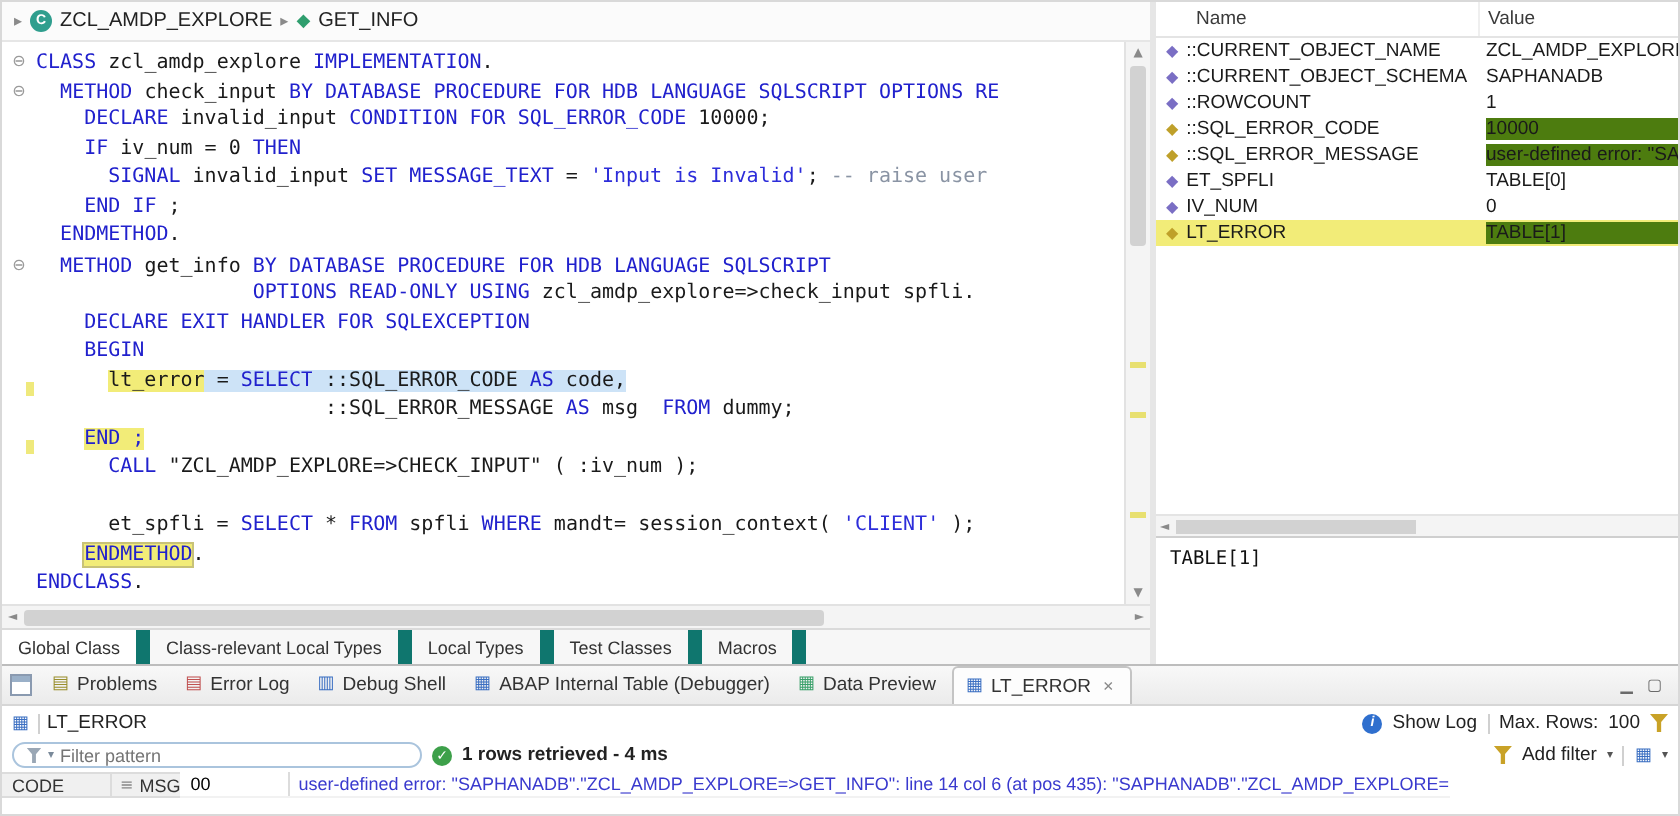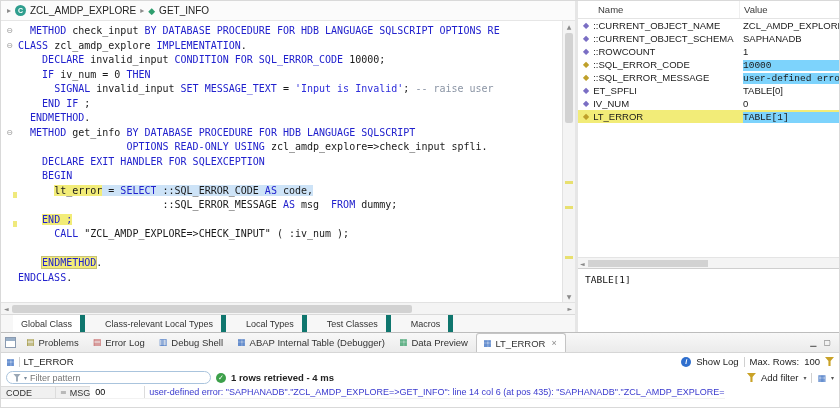--- a/index.html
+++ b/index.html
@@ -33,35 +33,35 @@
   .sb-up   { position:absolute; top:2px; left:0; right:0; }
   .sb-down { position:absolute; bottom:2px; left:0; right:0; }
   .vthumb  { position:absolute; top:12px; left:2px; right:2px; height:90px; background:#d2d2d2; border-radius:2px; }
   .vtick   { position:absolute; left:2px; right:2px; height:3px; background:#e8e070; }
 
   .hscrollbar { height:12px; flex:none; background:#f4f4f4; border-top:1px solid #e2e2e2; display:flex; align-items:center; gap:3px; padding:0 3px; font-size:6px; color:#8a8a8a; font-family:"DejaVu Sans",sans-serif; }
   .hthumb { height:8px; width:400px; background:#d2d2d2; border-radius:2px; }
   .h-right { margin-left:auto; }
 
   .editor-tabs { height:18px; flex:none; display:flex; align-items:stretch; background:#f7f7f7; border-top:1px solid #dadada; font-size:9px; color:#333; overflow:hidden; }
-  .etab { display:flex; align-items:center; padding:0 8px; border-right:5px solid #0f766e; white-space:nowrap;margin-left:12px; }
+  .etab { display:flex; align-items:center; padding:0 8px; border-right:7px solid #0f766e; white-space:nowrap; }
   .etab.active { background:#ffffff; }
 
   
   .vars-pane { flex:1; display:flex; flex-direction:column; background:#fff; overflow:hidden; }
   .vars-header { height:18px; flex:none; display:flex; align-items:center; font-size:9.5px; color:#3a3a3a; border-bottom:1px solid #e4e4e4; }
   .vh-name  { width:162px; flex:none; padding-left:20px; border-right:1px solid #efefef; height:100%; display:flex; align-items:center; }
   .vh-value { flex:1; padding-left:4px; }
   .vrow { height:13px; display:flex; align-items:center; font-size:9.5px; color:#1a1a1a; overflow:hidden; }
   .vrow.vsel { background:#f2ec78; }
   .vname { width:162px; flex:none; padding-left:5px; display:flex; align-items:center; gap:4px; overflow:hidden; white-space:nowrap; }
   .diamond { font-size:8px; color:#7a6ec4; flex:none; font-family:"DejaVu Sans",sans-serif; }
   .diamond.dch { color:#bfa02a; }
   .vvalue { flex:1; padding-left:3px; overflow:hidden; white-space:nowrap; }
-  .vchg { background:#7dd3fc; display:inline-block; min-width:96px;font-family:Liberation Mono, monospace; }
+  .vchg { background:#4d7c0f; display:inline-block; min-width:96px; }
   .vars-filler { flex:1; }
   .vars-hscroll { height:11px; flex:none; background:#f4f4f4; border-top:1px solid #e4e4e4; display:flex; align-items:center; gap:3px; padding:0 2px; font-size:6px; color:#8a8a8a; font-family:"DejaVu Sans",sans-serif; }
   .vhthumb { height:7px; width:120px; background:#d2d2d2; }
   .vars-detail { height:64px; flex:none; border-top:1px solid #cfcfcf; font-family:"DejaVu Sans Mono",monospace; font-size:9.5px; padding:5px 7px; color:#111; }
 
   
   .bottom-panel { flex:1; display:flex; flex-direction:column; border-top:1px solid #bdbdbd; background:#fff; overflow:hidden; }
   .bottom-tabbar { height:20px; flex:none; display:flex; align-items:flex-end; background:linear-gradient(#f8f8f8,#ebebeb); border-bottom:1px solid #d6d6d6; font-size:9.5px; color:#333; }
   .fastview-icon { width:11px; height:11px; flex:none; margin:0 4px 4px 4px; border:1px solid #8a9ab0; background:linear-gradient(#9ab0c8,#9ab0c8) top/100% 3px no-repeat,#fff; }
   .tabs-container { display:flex; align-items:flex-end; height:100%; }
@@ -113,36 +113,37 @@
         <span class="bc-chevron">▸</span>
         <span class="bc-class-icon">C</span>
         <span>ZCL_AMDP_EXPLORE</span>
         <span class="bc-chevron">▸</span>
         <span class="bc-method-icon">◆</span>
         <span>GET_INFO</span>
       </div>
 
       <div class="code-wrap">
         <div class="code-lines">
+            <div class="cl"><span class="gut">⊖</span><span class="sg kw">CLASS</span><span class="sg id"> zcl_amdp_explore </span><span class="sg kw">IMPLEMENTATION</span><span class="sg id">.</span></div>
             <div class="cl"><span class="gut">⊖</span><span class="sg id">  </span><span class="sg kw">METHOD</span><span class="sg id"> check_input </span><span class="sg kw">BY DATABASE PROCEDURE FOR HDB LANGUAGE SQLSCRIPT OPTIONS RE</span></div>
-            <div class="cl"><span class="gut">⊖</span><span class="sg kw">CLASS</span><span class="sg id"> zcl_amdp_explore </span><span class="sg kw">IMPLEMENTATION</span><span class="sg id">.</span></div>
             <div class="cl"><span class="gut"></span><span class="sg id">    </span><span class="sg kw">DECLARE</span><span class="sg id"> invalid_input </span><span class="sg kw">CONDITION FOR SQL_ERROR_CODE</span><span class="sg id"> 10000;</span></div>
             <div class="cl"><span class="gut"></span><span class="sg id">    </span><span class="sg kw">IF</span><span class="sg id"> iv_num = 0 </span><span class="sg kw">THEN</span></div>
             <div class="cl"><span class="gut"></span><span class="sg id">      </span><span class="sg kw">SIGNAL</span><span class="sg id"> invalid_input </span><span class="sg kw">SET MESSAGE_TEXT</span><span class="sg id"> = </span><span class="sg str">'Input is Invalid'</span><span class="sg id">; </span><span class="sg cmt">-- raise user</span></div>
             <div class="cl"><span class="gut"></span><span class="sg id">    </span><span class="sg kw">END IF</span><span class="sg id"> ;</span></div>
             <div class="cl"><span class="gut"></span><span class="sg id">  </span><span class="sg kw">ENDMETHOD</span><span class="sg id">.</span></div>
             <div class="cl"><span class="gut">⊖</span><span class="sg id">  </span><span class="sg kw">METHOD</span><span class="sg id"> get_info </span><span class="sg kw">BY DATABASE PROCEDURE FOR HDB LANGUAGE SQLSCRIPT</span></div>
             <div class="cl"><span class="gut"></span><span class="sg id">                  </span><span class="sg kw">OPTIONS READ-ONLY USING</span><span class="sg id"> zcl_amdp_explore=&gt;check_input spfli.</span></div>
             <div class="cl"><span class="gut"></span><span class="sg id">    </span><span class="sg kw">DECLARE EXIT HANDLER FOR SQLEXCEPTION</span></div>
             <div class="cl"><span class="gut"></span><span class="sg id">    </span><span class="sg kw">BEGIN</span></div>
             <div class="cl"><span class="gut marked"></span><span class="sg id">      </span><span class="sg id hl">lt_error</span><span class="sg id sel"> = </span><span class="sg kw sel">SELECT</span><span class="sg id sel"> ::SQL_ERROR_CODE </span><span class="sg kw sel">AS</span><span class="sg id sel"> code,</span></div>
             <div class="cl"><span class="gut"></span><span class="sg id">                        ::SQL_ERROR_MESSAGE </span><span class="sg kw">AS</span><span class="sg id"> msg  </span><span class="sg kw">FROM</span><span class="sg id"> dummy;</span></div>
             <div class="cl"><span class="gut marked"></span><span class="sg id">    </span><span class="sg kw hl">END ;</span></div>
             <div class="cl"><span class="gut"></span><span class="sg id">      </span><span class="sg kw">CALL</span><span class="sg id"> "ZCL_AMDP_EXPLORE=&gt;CHECK_INPUT" ( :iv_num );</span></div>
             <div class="cl"><span class="gut"></span><span class="sg id"></span></div>
+            <div class="cl"><span class="gut"></span><span class="sg id">      et_spfli = </span><span class="sg kw">SELECT</span><span class="sg id"> * </span><span class="sg kw">FROM</span><span class="sg id"> spfli </span><span class="sg kw">WHERE</span><span class="sg id"> mandt= session_context( </span><span class="sg str">'CLIENT'</span><span class="sg id"> );</span></div>
             <div class="cl"><span class="gut"></span><span class="sg id">    </span><span class="sg kw hl box">ENDMETHOD</span><span class="sg id">.</span></div>
             <div class="cl"><span class="gut"></span><span class="sg kw">ENDCLASS</span><span class="sg id">.</span></div>
           </div>
         <div class="vscrollbar">
           <span class="sb-up">▲</span>
           <div class="vthumb"></div>
           <div class="vtick" style="top:160px"></div>
           <div class="vtick" style="top:185px"></div>
           <div class="vtick" style="top:235px"></div>
           <span class="sb-down">▼</span>

